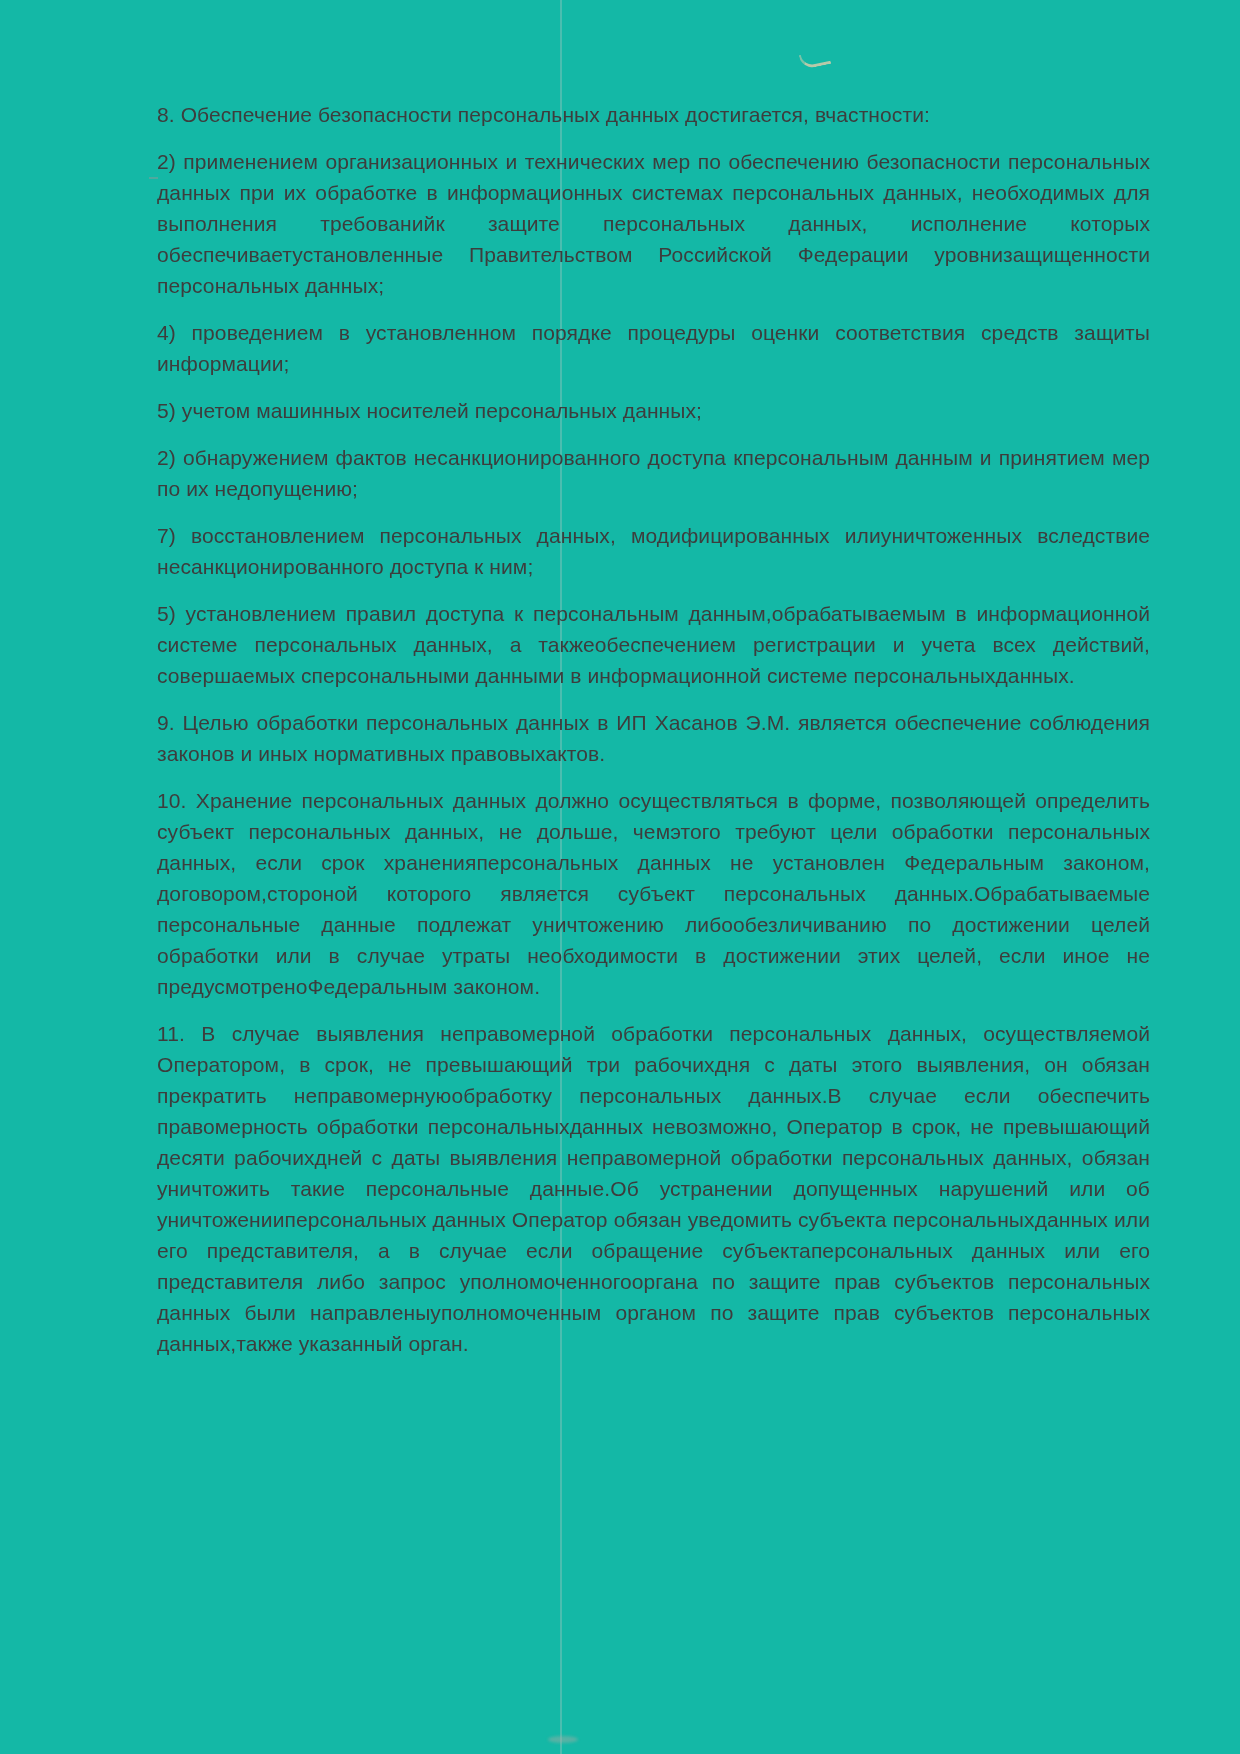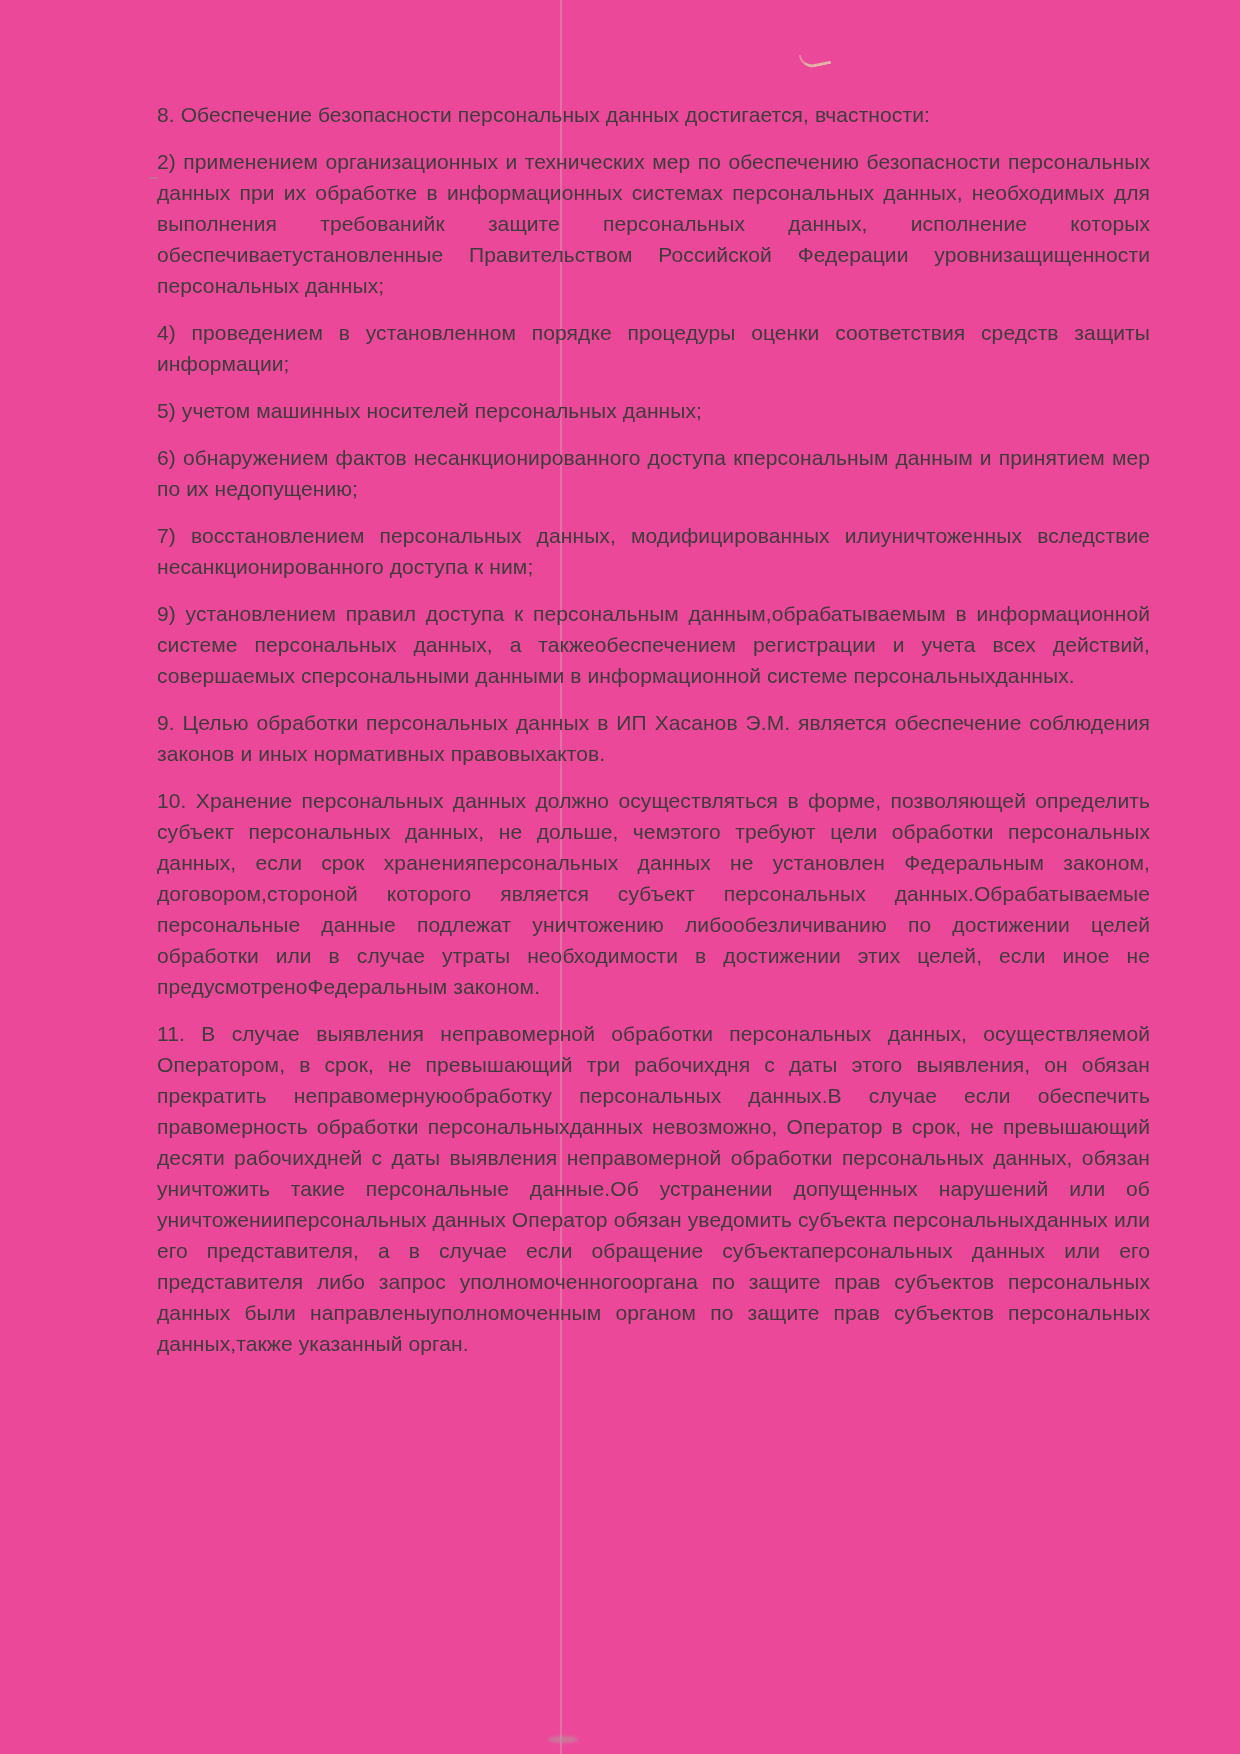--- a/index.html
+++ b/index.html
@@ -4,21 +4,21 @@
 <style>
   html, body {
     margin: 0;
     padding: 0;
     background: #ffffff;
   }
   .page {
     position: relative;
     width: 1240px;
     height: 1754px;
-    background: #ec4899;
+    background: #14b8a6;
     overflow: hidden;
     font-family: "Liberation Sans", sans-serif;
   }
   .doc-body {
     position: absolute;
     left: 157px;
     top: 99px;
     width: 993px;
     color: #3d3d3d;
     font-size: 21px;
@@ -80,21 +80,21 @@
   <div class="scan-line"></div>
   <div class="squiggle"></div>
   <div class="left-dash"></div>
   <div class="bottom-smudge"></div>
 
   <div class="doc-body">
     <p>8. Обеспечение безопасности персональных данных достигается, вчастности:</p>
     <p>2) применением организационных и технических мер по обеспечению безопасности персональных данных при их обработке в информационных системах персональных данных, необходимых для выполнения требованийк защите персональных данных, исполнение которых обеспечиваетустановленные Правительством Российской Федерации уровнизащищенности персональных данных;</p>
     <p>4) проведением в установленном порядке процедуры оценки соответствия средств защиты информации;</p>
     <p>5) учетом машинных носителей персональных данных;</p>
-    <p>6) обнаружением фактов несанкционированного доступа кперсональным данным и принятием мер по их недопущению;</p>
+    <p>2) обнаружением фактов несанкционированного доступа кперсональным данным и принятием мер по их недопущению;</p>
     <p>7) восстановлением персональных данных, модифицированных илиуничтоженных вследствие несанкционированного доступа к ним;</p>
-    <p>9) установлением правил доступа к персональным данным,обрабатываемым в информационной системе персональных данных, а такжеобеспечением регистрации и учета всех действий, совершаемых сперсональными данными в информационной системе персональныхданных.</p>
+    <p>5) установлением правил доступа к персональным данным,обрабатываемым в информационной системе персональных данных, а такжеобеспечением регистрации и учета всех действий, совершаемых сперсональными данными в информационной системе персональныхданных.</p>
     <p>9. Целью обработки персональных данных в ИП Хасанов Э.М. является обеспечение соблюдения законов и иных нормативных правовыхактов.</p>
     <p>10. Хранение персональных данных должно осуществляться в форме, позволяющей определить субъект персональных данных, не дольше, чемэтого требуют цели обработки персональных данных, если срок храненияперсональных данных не установлен Федеральным законом, договором,стороной которого является субъект персональных данных.Обрабатываемые персональные данные подлежат уничтожению либообезличиванию по достижении целей обработки или в случае утраты необходимости в достижении этих целей, если иное не предусмотреноФедеральным законом.</p>
     <p>11. В случае выявления неправомерной обработки персональных данных, осуществляемой Оператором, в срок, не превышающий три рабочихдня с даты этого выявления, он обязан прекратить неправомернуюобработку персональных данных.В случае если обеспечить правомерность обработки персональныхданных невозможно, Оператор в срок, не превышающий десяти рабочихдней с даты выявления неправомерной обработки персональных данных, обязан уничтожить такие персональные данные.Об устранении допущенных нарушений или об уничтоженииперсональных данных Оператор обязан уведомить субъекта персональныхданных или его представителя, а в случае если обращение субъектаперсональных данных или его представителя либо запрос уполномоченногооргана по защите прав субъектов персональных данных были направленыуполномоченным органом по защите прав субъектов персональных данных,также указанный орган.</p>
   </div>
 
 </div>
 
 </body></html>

